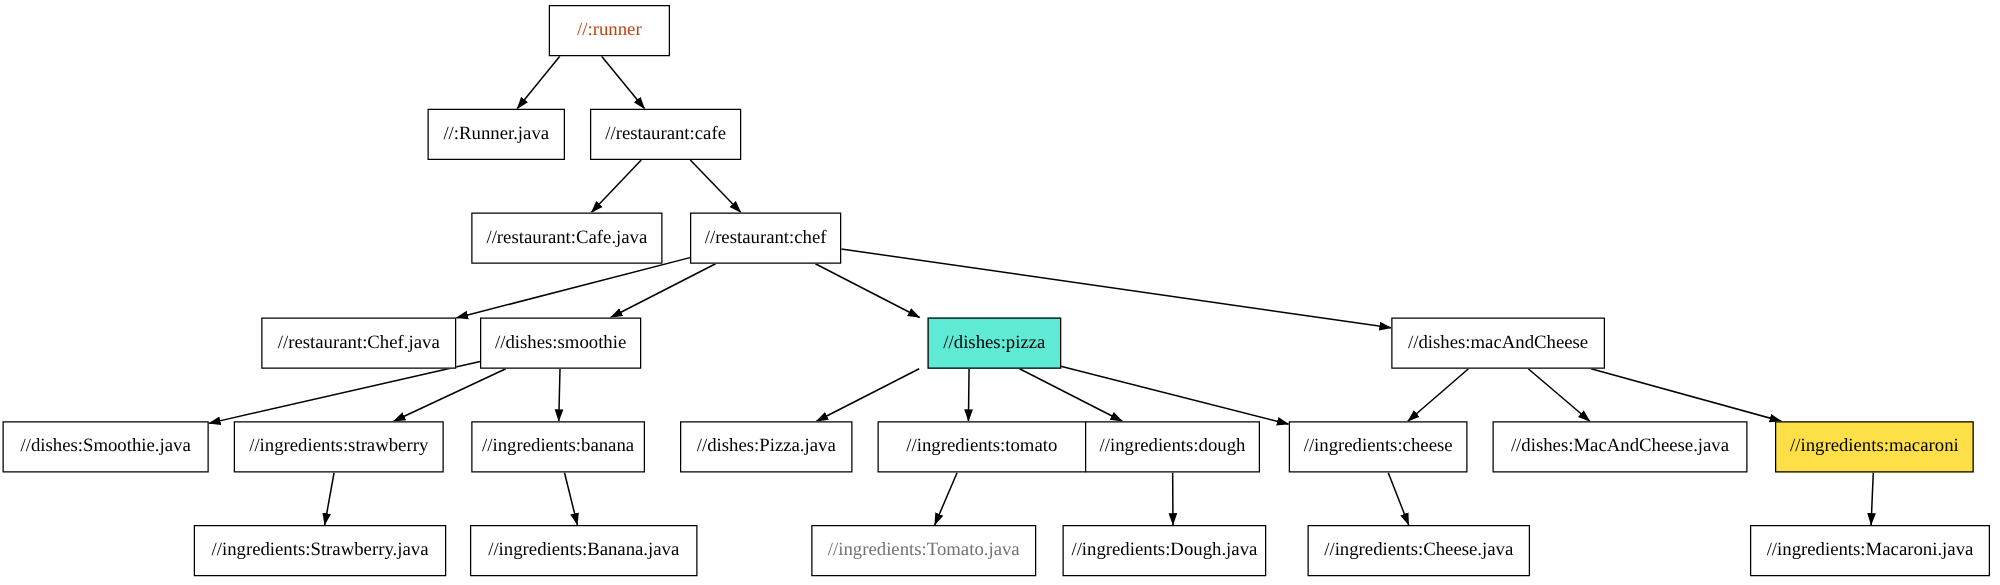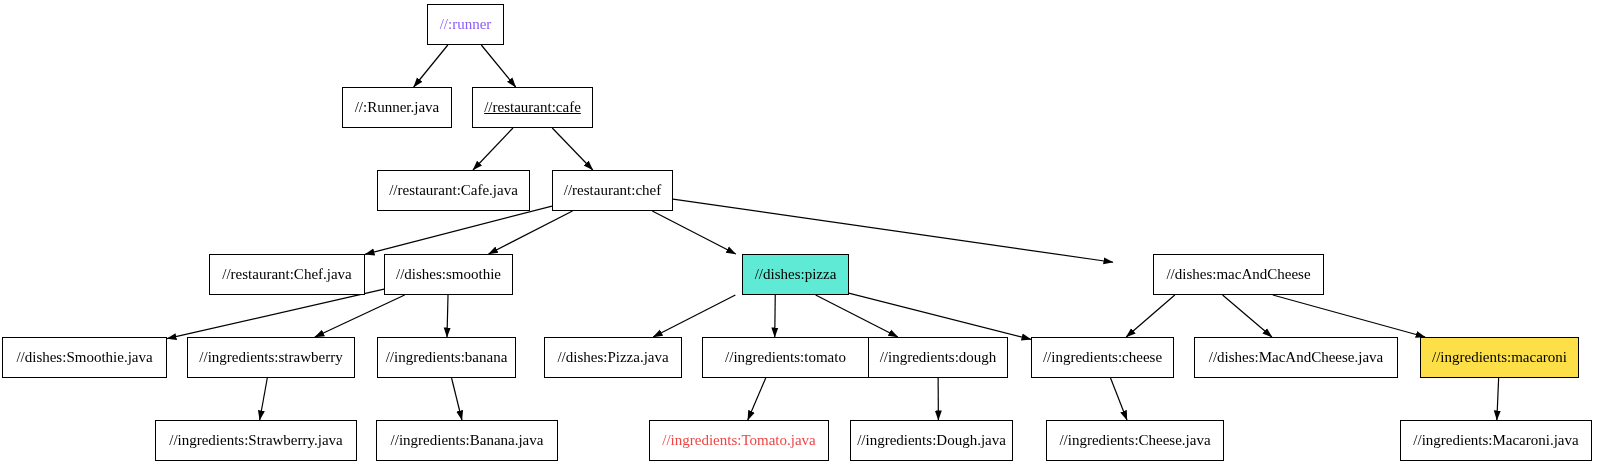--- a/index.html
+++ b/index.html
@@ -71,45 +71,45 @@
       <line x1="1174.789156626506" y1="295" x2="1126.210843373494" y2="337" stroke="#000000" marker-end="url(#arrow)"></line>
       <line x1="1222.5813253012047" y1="295" x2="1271.9186746987953" y2="337" stroke="#000000" marker-end="url(#arrow)"></line>
       <line x1="1272.8433734939758" y1="295" x2="1425.1566265060242" y2="337" stroke="#000000" marker-end="url(#arrow)"></line>
       <line x1="267.2951807228916" y1="378" x2="259.7048192771084" y2="420" stroke="#000000" marker-end="url(#arrow)"></line>
       <line x1="451.56325301204816" y1="378" x2="461.93674698795184" y2="420" stroke="#000000" marker-end="url(#arrow)"></line>
       <line x1="765.7319277108434" y1="378" x2="747.7680722891566" y2="420" stroke="#000000" marker-end="url(#arrow)"></line>
       <line x1="938.1234939759037" y1="378" x2="938.3765060240963" y2="420" stroke="#000000" marker-end="url(#arrow)"></line>
       <line x1="1110.5271084337348" y1="378" x2="1126.9728915662652" y2="420" stroke="#000000" marker-end="url(#arrow)"></line>
       <line x1="1498.6355421686746" y1="378" x2="1496.8644578313254" y2="420" stroke="#000000" marker-end="url(#arrow)"></line>
     </svg>
-<div class="node" style="left: 427px; top: 4px; width: 77px; height: 41px; background: rgb(255, 255, 255); border-color: rgb(0, 0, 0); color: #8b5cf6;">
+<div class="node" style="left: 439px; top: 4px; width: 97px; height: 41px; background: rgb(255, 255, 255); border-color: rgb(0, 0, 0); color: #c2410c;">
       <span>//:runner</span>
     </div>
     <div class="node" style="left: 342px; top: 87px; width: 110px; height: 41px; background: rgb(255, 255, 255); border-color: rgb(0, 0, 0); color: rgb(0, 0, 0);">
       <span>//:Runner.java</span>
     </div>
-    <div class="node" style="left: 472px; top: 87px; width: 121px; height: 41px; background: rgb(255, 255, 255); border-color: rgb(0, 0, 0); color: rgb(0, 0, 0); text-decoration: underline;">
+    <div class="node" style="left: 472px; top: 87px; width: 121px; height: 41px; background: rgb(255, 255, 255); border-color: rgb(0, 0, 0); color: rgb(0, 0, 0);">
       <span>//restaurant:cafe</span>
     </div>
     <div class="node" style="left: 377px; top: 170px; width: 153px; height: 41px; background: rgb(255, 255, 255); border-color: rgb(0, 0, 0); color: rgb(0, 0, 0);">
       <span>//restaurant:Cafe.java</span>
     </div>
     <div class="node" style="left: 552px; top: 170px; width: 121px; height: 41px; background: rgb(255, 255, 255); border-color: rgb(0, 0, 0); color: rgb(0, 0, 0);">
       <span>//restaurant:chef</span>
     </div>
     <div class="node" style="left: 209px; top: 254px; width: 156px; height: 41px; background: rgb(255, 255, 255); border-color: rgb(0, 0, 0); color: rgb(0, 0, 0);">
       <span>//restaurant:Chef.java</span>
     </div>
     <div class="node" style="left: 384px; top: 254px; width: 129px; height: 41px; background: rgb(255, 255, 255); border-color: rgb(0, 0, 0); color: rgb(0, 0, 0);">
       <span>//dishes:smoothie</span>
     </div>
     <div class="node" style="left: 722px; top: 254px; width: 107px; height: 41px; background: #5eead4; border-color: rgb(0, 0, 0); color: rgb(0, 0, 0); margin-left: 20px;">
       <span>//dishes:pizza</span>
     </div>
-    <div class="node" style="left: 1113px; top: 254px; width: 171px; height: 41px; background: rgb(255, 255, 255); border-color: rgb(0, 0, 0); color: rgb(0, 0, 0); margin-left: 40px;">
+    <div class="node" style="left: 1113px; top: 254px; width: 171px; height: 41px; background: rgb(255, 255, 255); border-color: rgb(0, 0, 0); color: rgb(0, 0, 0);">
       <span>//dishes:macAndCheese</span>
     </div>
     <div class="node" style="left: 2px; top: 337px; width: 165px; height: 41px; background: rgb(255, 255, 255); border-color: rgb(0, 0, 0); color: rgb(0, 0, 0); text-align: right;">
       <span>//dishes:Smoothie.java</span>
     </div>
     <div class="node" style="left: 187px; top: 337px; width: 168px; height: 41px; background: rgb(255, 255, 255); border-color: rgb(0, 0, 0); color: rgb(0, 0, 0);">
       <span>//ingredients:strawberry</span>
     </div>
     <div class="node" style="left: 377px; top: 337px; width: 139px; height: 41px; background: rgb(255, 255, 255); border-color: rgb(0, 0, 0); color: rgb(0, 0, 0);">
       <span>//ingredients:banana</span>
@@ -131,21 +131,21 @@
     </div>
     <div class="node" style="left: 1420px; top: 337px; width: 159px; height: 41px; background: #fde047; border-color: rgb(0, 0, 0); color: rgb(0, 0, 0);">
       <span>//ingredients:macaroni</span>
     </div>
     <div class="node" style="left: 155px; top: 420px; width: 202px; height: 41px; background: rgb(255, 255, 255); border-color: rgb(0, 0, 0); color: rgb(0, 0, 0);">
       <span>//ingredients:Strawberry.java</span>
     </div>
     <div class="node" style="left: 376px; top: 420px; width: 182px; height: 41px; background: rgb(255, 255, 255); border-color: rgb(0, 0, 0); color: rgb(0, 0, 0);">
       <span>//ingredients:Banana.java</span>
     </div>
-    <div class="node" style="left: 649px; top: 420px; width: 180px; height: 41px; background: rgb(255, 255, 255); border-color: rgb(0, 0, 0); color: #ef4444;">
+    <div class="node" style="left: 649px; top: 420px; width: 180px; height: 41px; background: rgb(255, 255, 255); border-color: rgb(0, 0, 0); color: #737373;">
       <span>//ingredients:Tomato.java</span>
     </div>
     <div class="node" style="left: 850px; top: 420px; width: 163px; height: 41px; background: rgb(255, 255, 255); border-color: rgb(0, 0, 0); color: rgb(0, 0, 0);">
       <span>//ingredients:Dough.java</span>
     </div>
     <div class="node" style="left: 1046px; top: 420px; width: 178px; height: 41px; background: rgb(255, 255, 255); border-color: rgb(0, 0, 0); color: rgb(0, 0, 0);">
       <span>//ingredients:Cheese.java</span>
     </div>
     <div class="node" style="left: 1400px; top: 420px; width: 192px; height: 41px; background: rgb(255, 255, 255); border-color: rgb(0, 0, 0); color: rgb(0, 0, 0);">
       <span>//ingredients:Macaroni.java</span>

